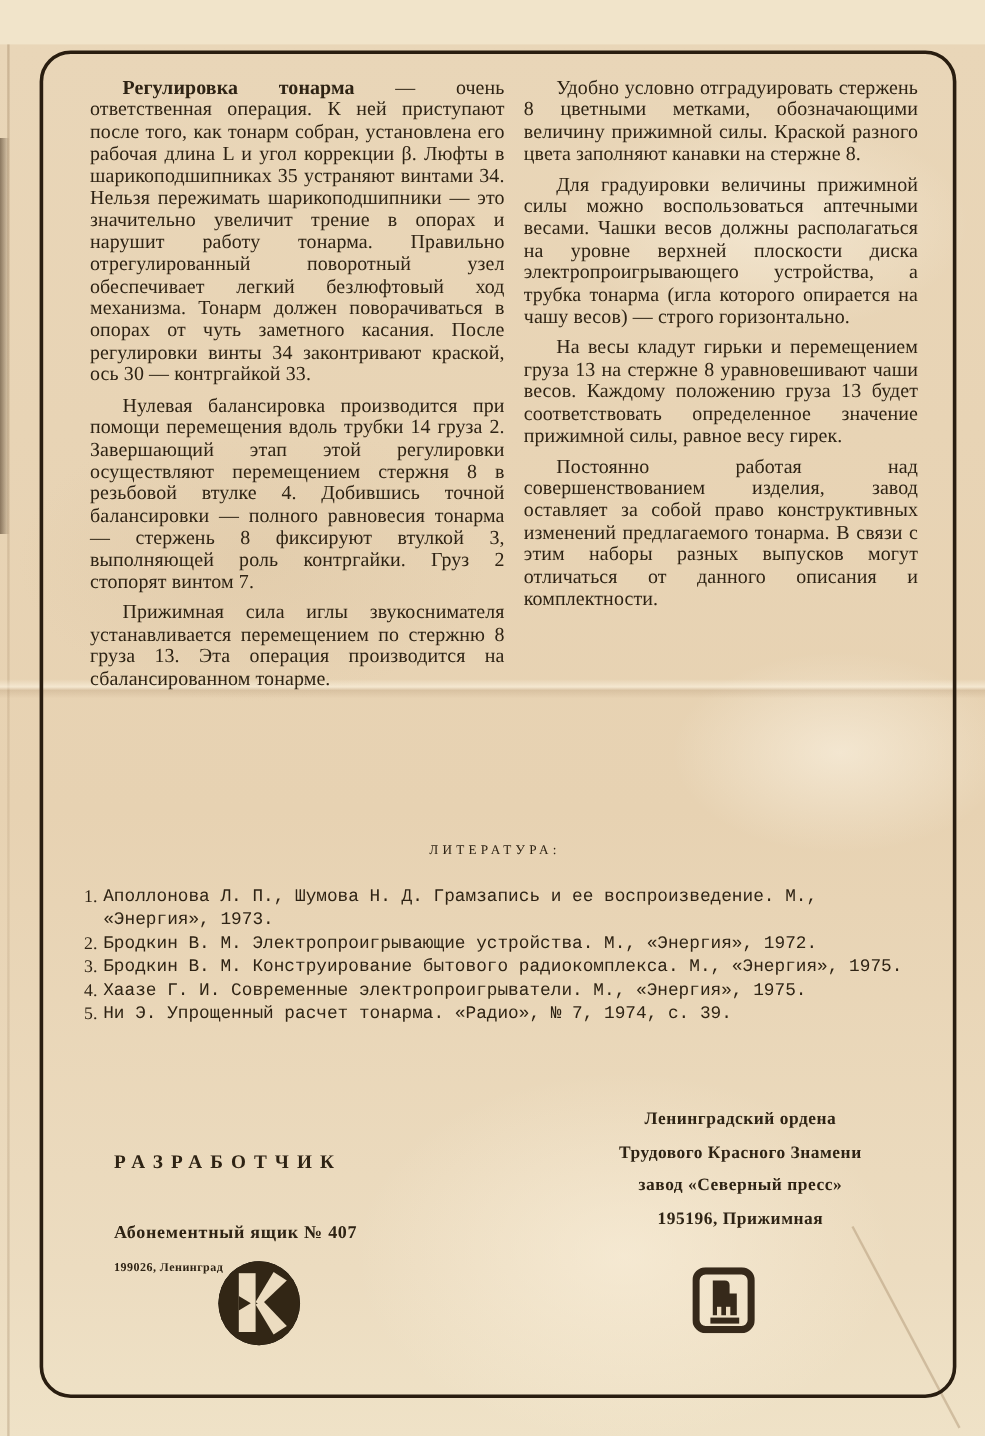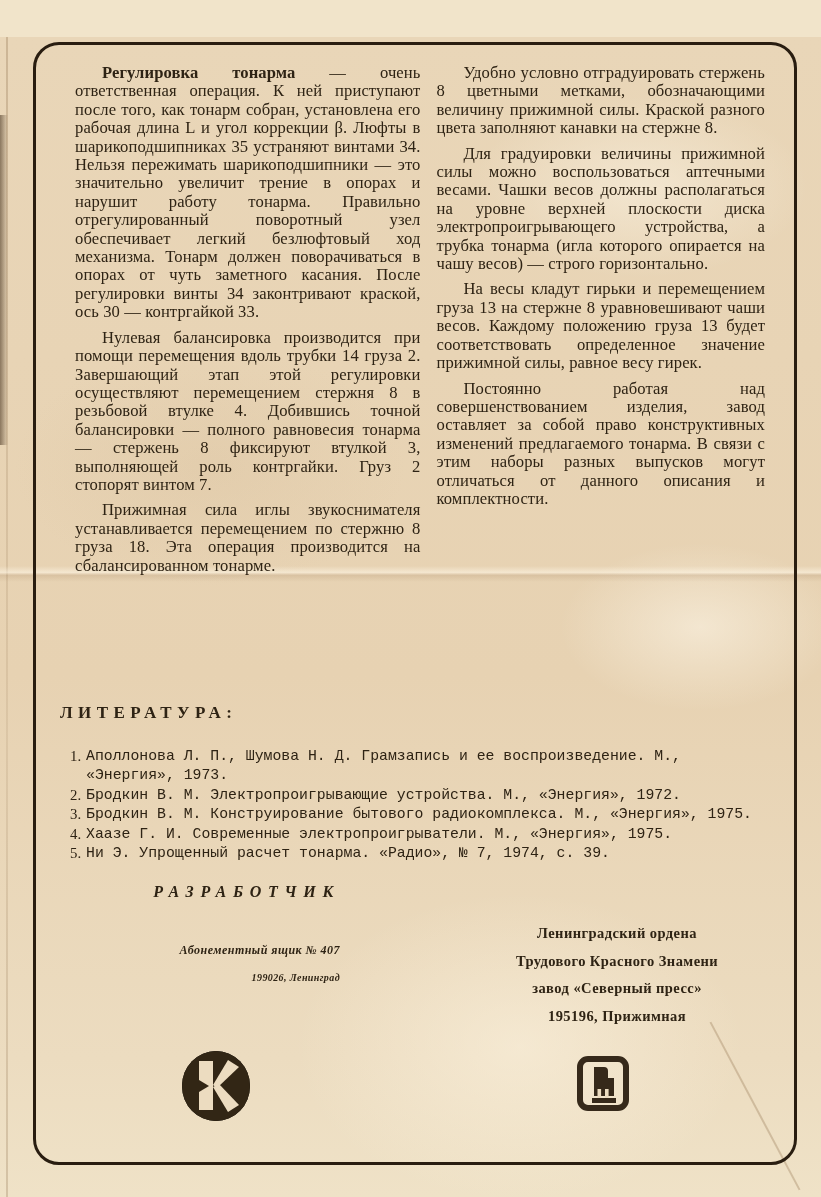--- a/index.html
+++ b/index.html
@@ -50,35 +50,35 @@
     margin:0 0 7px 0;
     font-size:16.6px;line-height:18.4px;
     text-align:justify;text-indent:27px;
     letter-spacing:.1px;
   }
   .body-par .lead{font-weight:bold;}
   .lit-block{
     position:absolute;left:60px;top:703px;width:705px;
   }
   .lit-heading{
-    text-align:left;font-size:17px;letter-spacing:.32em;
-    margin:0 0 24px 0;font-weight:bold;
+    text-align:center;font-size:11px;letter-spacing:.32em;
+    margin:0 0 24px 0;font-weight:normal;
   }
   .lit-item{
     display:flex;font-size:14.8px;line-height:19.4px;
   }
   .lit-num{width:26px;flex:none;text-align:left;padding-left:10px;box-sizing:border-box;}
   .lit-text{flex:1;font-family:Liberation Mono, monospace;}
   .dev-block{
-    position:absolute;left:95px;top:883px;width:245px;text-align:right;font-style:italic;
+    position:absolute;left:95px;top:960px;width:245px;text-align:left;
   }
   .dev-heading{
     font-size:16px;font-weight:bold;letter-spacing:.42em;margin:0;
   }
-  .dev-line1{margin-top:42px;font-size:12px;font-weight:bold;letter-spacing:.04em;}
+  .dev-line1{margin-top:42px;font-size:15px;font-weight:bold;letter-spacing:.04em;}
   .dev-line2{margin-top:14px;font-size:10px;font-weight:bold;letter-spacing:.04em;}
   .man-block{
     position:absolute;left:478px;top:920px;width:278px;text-align:center;
   }
   .man-heading{
     font-size:16.5px;font-weight:bold;letter-spacing:.26em;margin:0 0 8px 0;
   }
   .man-line{font-size:14.5px;font-weight:bold;line-height:27.5px;letter-spacing:.03em;}
   .logo-left{position:absolute;left:180px;top:1049px;width:72px;height:74px;}
   .logo-right{position:absolute;left:577px;top:1056px;width:52px;height:55px;}
@@ -90,21 +90,21 @@
 <div class="edge-shadow"></div>
 <div class="crease-v"></div>
 <div class="crease-h"></div>
 <div class="crease-d"></div>
 <div class="frame"></div>
 
 <div class="columns">
   <div class="col-left">
     <p class="body-par"><span class="lead">Регулировка тонарма</span><span> — очень ответственная операция. К ней приступают после того, как тонарм собран, установлена его рабочая длина L и угол коррекции β. Люфты в шарикоподшипниках 35 устраняют винтами 34. Нельзя пережимать шарикоподшипники — это значительно увеличит трение в опорах и нарушит работу тонарма. Правильно отрегулированный поворотный узел обеспечивает легкий безлюфтовый ход механизма. Тонарм должен поворачиваться в опорах от чуть заметного касания. После регулировки винты 34 законтривают краской, ось 30 — контргайкой 33.</span></p>
     <p class="body-par"><span>Нулевая балансировка производится при помощи перемещения вдоль трубки 14 груза 2. Завершающий этап этой регулировки осуществляют перемещением стержня 8 в резьбовой втулке 4. Добившись точной балансировки — полного равновесия тонарма — стержень 8 фиксируют втулкой 3, выполняющей роль контргайки. Груз 2 стопорят винтом 7.</span></p>
-    <p class="body-par"><span>Прижимная сила иглы звукоснимателя устанавливается перемещением по стержню 8 груза 18. Эта операция производится на сбалансированном тонарме.</span></p>
+    <p class="body-par"><span>Прижимная сила иглы звукоснимателя устанавливается перемещением по стержню 8 груза 13. Эта операция производится на сбалансированном тонарме.</span></p>
   </div>
   <div class="col-right">
     <p class="body-par">Удобно условно отградуировать стержень 8 цветными метками, обозначающими величину прижимной силы. Краской разного цвета заполняют канавки на стержне 8.</p>
     <p class="body-par">Для градуировки величины прижимной силы можно воспользоваться аптечными весами. Чашки весов должны располагаться на уровне верхней плоскости диска электропроигрывающего устройства, а трубка тонарма (игла которого опирается на чашу весов) — строго горизонтально.</p>
     <p class="body-par">На весы кладут гирьки и перемещением груза 13 на стержне 8 уравновешивают чаши весов. Каждому положению груза 13 будет соответствовать определенное значение прижимной силы, равное весу гирек.</p>
     <p class="body-par">Постоянно работая над совершенствованием изделия, завод оставляет за собой право конструктивных изменений предлагаемого тонарма. В связи с этим наборы разных выпусков могут отличаться от данного описания и комплектности.</p>
   </div>
 </div>
 
 <div class="lit-block">

